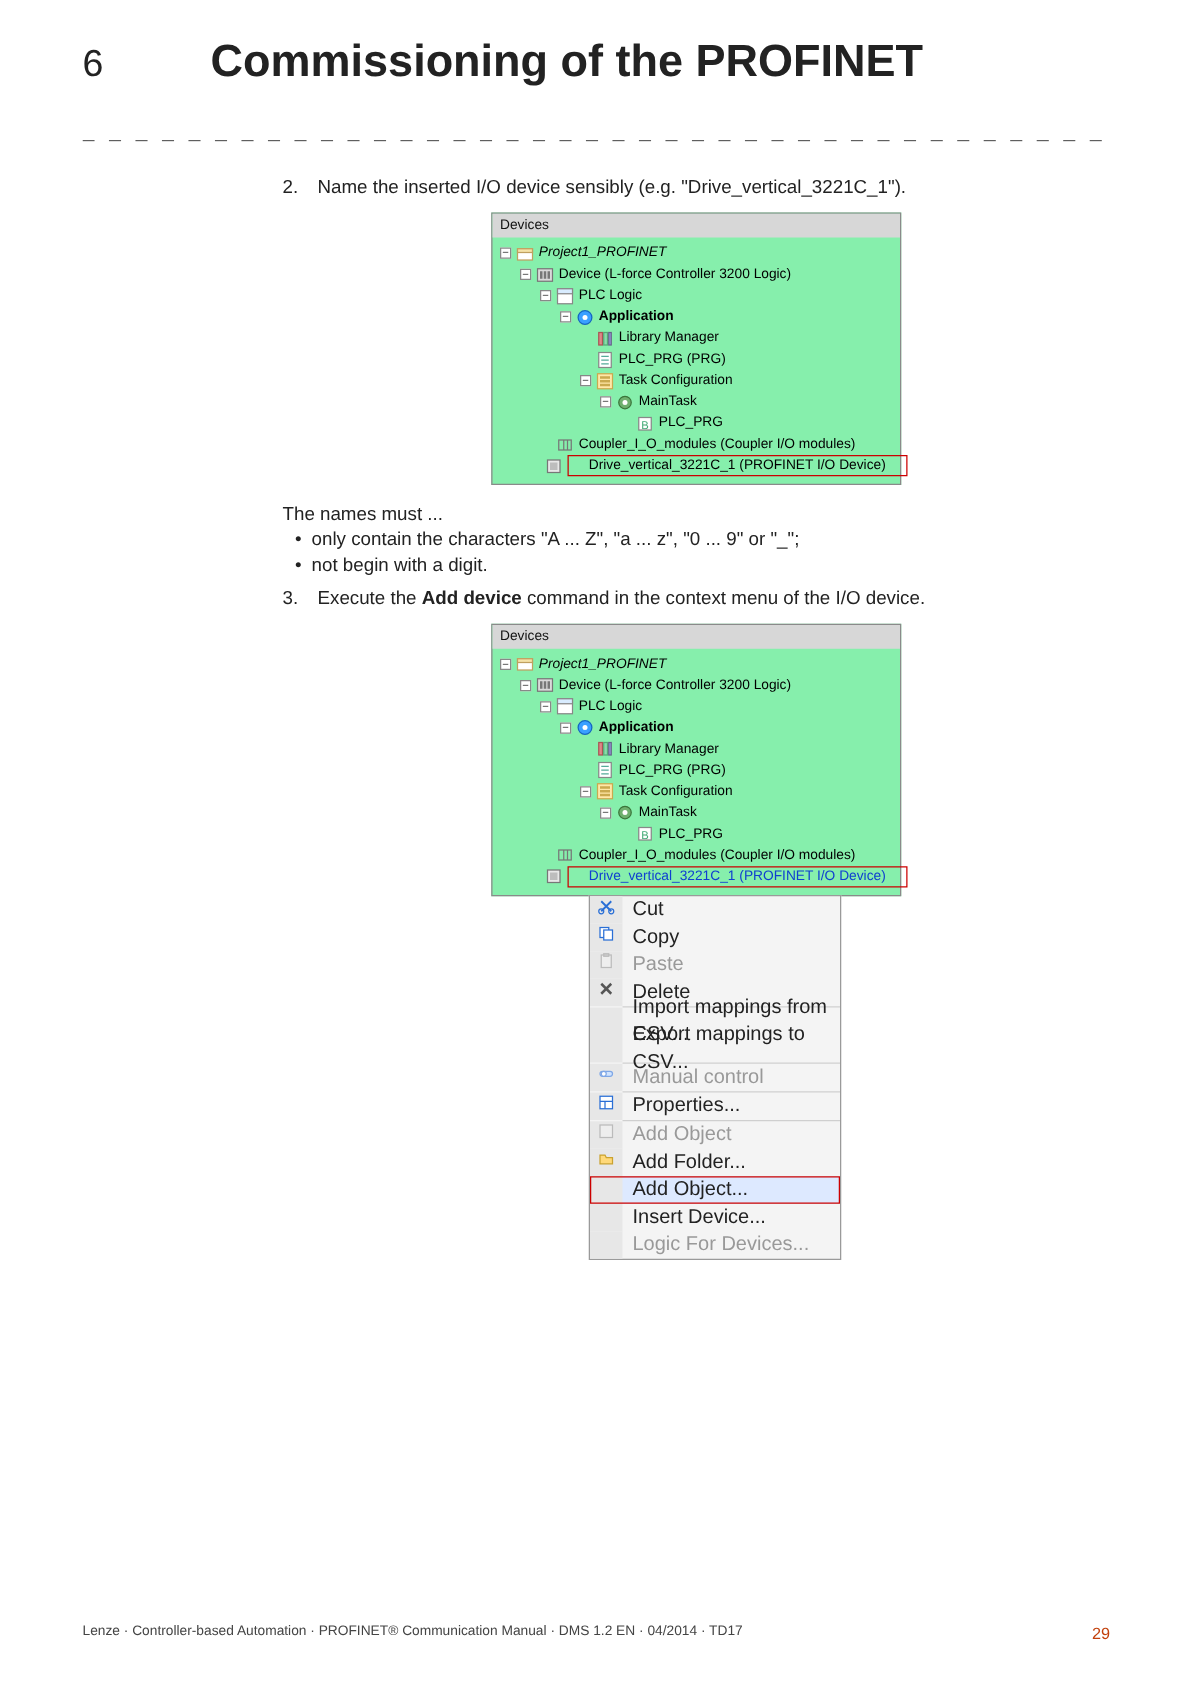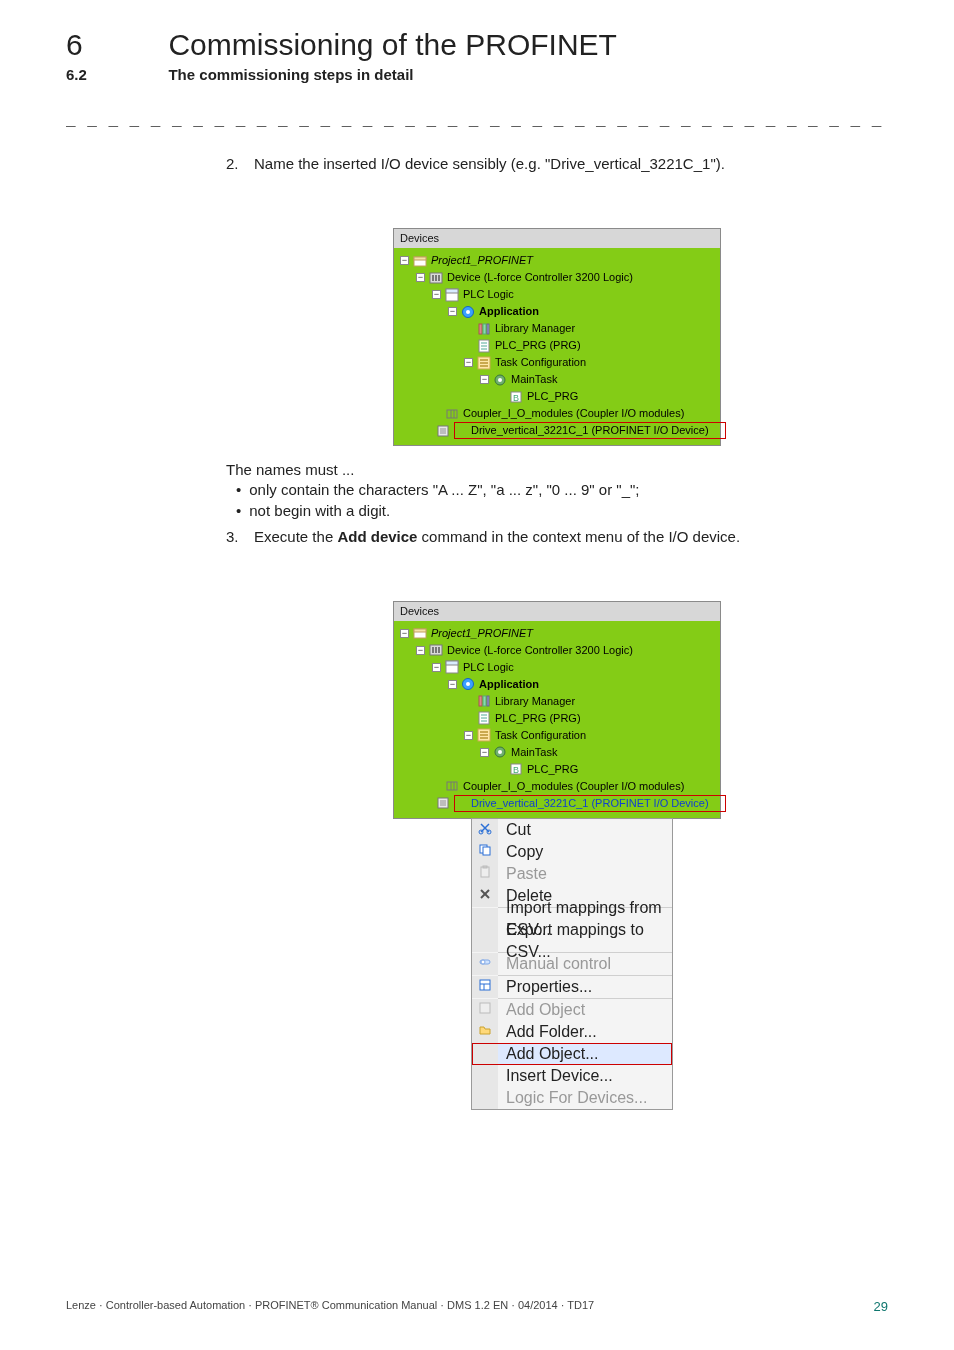--- a/index.html
+++ b/index.html
@@ -17,22 +17,22 @@
     padding: 28px 66px 0 66px;
   }
   .chapter-num {
     font-size: 30px;
     font-weight: 400;
     display: inline-block;
     width: 98px;
     vertical-align: baseline;
   }
   .chapter-title {
-    font-size: 30px;
-    font-weight: 400;
+    font-size: 36px;
+    font-weight: 700;
     display: inline-block;
   }
   .sect-num {
     font-size: 15px;
     font-weight: 600;
     display: inline-block;
     width: 98px;
   }
   .sect-title {
     font-size: 15px;
@@ -79,25 +79,24 @@
     content: "•";
     margin: 0 8px 0 10px;
   }
   .screenshot-slot { text-align: center; margin: 10px 0 14px 0; }
 
   
   .pane {
     display: inline-block;
     text-align: left;
     border: 1px solid #8a8a8a;
-    background: #84cc16;
+    background: #86efac;
     font-family: Tahoma, "Segoe UI", Arial, sans-serif;
     font-size: 11px;
     color: #000;
-    margin-top: 44px;
   }
   .pane-title {
     background: #d7d7d7;
     color: #111;
     padding: 2px 6px;
     font-size: 11px;
   }
   .tree {
     padding: 4px 6px 6px 6px;
   }
@@ -183,34 +182,30 @@
   .footer {
     position: absolute;
     bottom: 36px;
     left: 66px;
     right: 66px;
     font-size: 11px;
     color: #444;
     display: flex;
     justify-content: space-between;
   }
-  .footer .pnum { color: #0f766e; font-size: 13px; }
+  .footer .pnum { color: #c2410c; font-size: 13px; }
 </style>
 </head>
 <body>
 
 <div class="page">
 
   <div>
     <span class="chapter-num">6</span>
     <span class="chapter-title">Commissioning of the PROFINET</span>
-  </div>
-  <div style="margin-top:4px;">
-    <span class="sect-num">6.2</span>
-    <span class="sect-title">The commissioning steps in detail</span>
   </div>
 
   <div class="dashed-hr">_ _ _ _ _ _ _ _ _ _ _ _ _ _ _ _ _ _ _ _ _ _ _ _ _ _ _ _ _ _ _ _ _ _ _ _ _ _ _ _ _ _ _ _ _ _ _ _ _ _ _ _ _ _ _ _ _ _ _ _ _ _ _ _</div>
 
   <div class="body-block">
 
     <ol class="numbered">
       <li>
         <span class="num">2.</span>
         <span class="step-text">Name the inserted I/O device sensibly (e.g. "Drive_vertical_3221C_1").</span>

